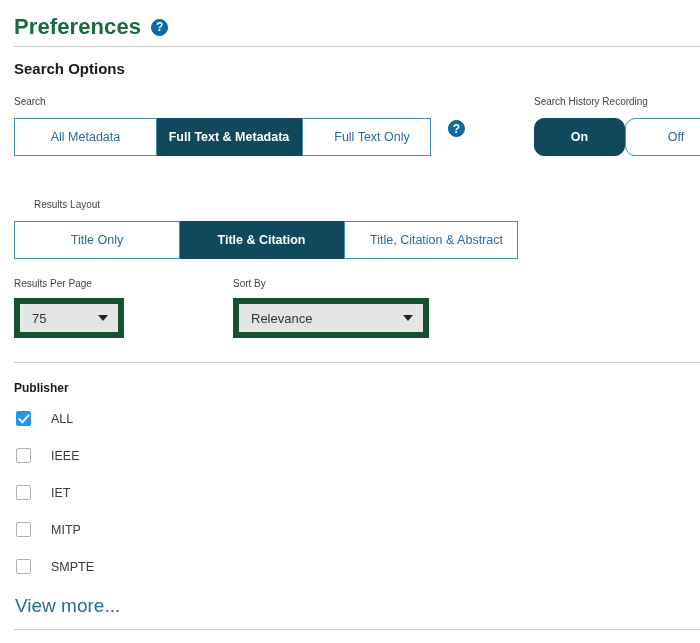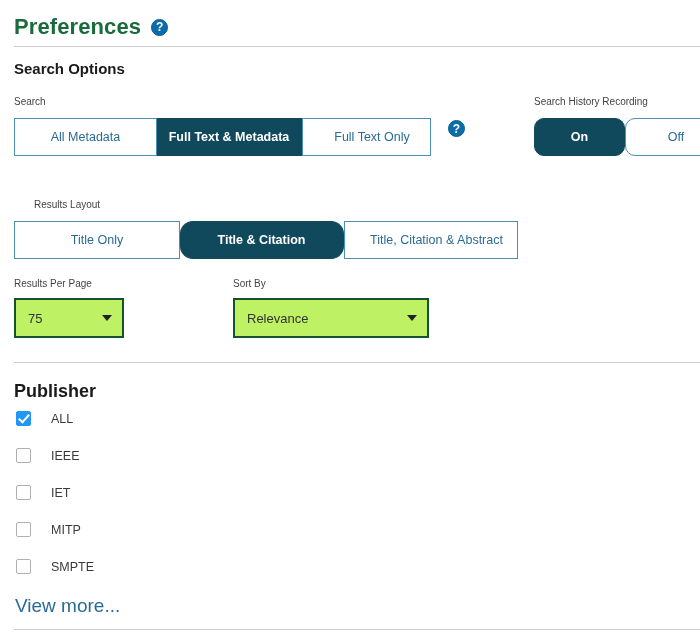--- a/index.html
+++ b/index.html
@@ -70,21 +70,21 @@
 
   
   .section-heading {
     position: absolute;
     left: 14px;
     font-size: 15px;
     font-weight: bold;
     color: #1a1a1a;
   }
   .h-search-options { top: 60px; }
-  .h-publisher { top: 381px; font-size: 18px; }
+  .h-publisher { top: 381px; font-size: 12px; }
 
   .field-label {
     position: absolute;
     font-size: 10px;
     color: #444444;
   }
   .lbl-search          { left: 14px; top: 96px; }
   .lbl-history         { left: 534px; top: 96px; }
   .lbl-results-layout  { left: 14px; top: 199px; margin-left: 20px; }
   .lbl-results-per-page{ left: 14px; top: 278px; }
@@ -128,29 +128,29 @@
     position: absolute;
     left: 448px;
     top: 120px;
   }
 
   #segmented-history { left: 534px; top: 118px; }
   #segmented-history .seg { width: 91px; border-radius: 10px; }
 
   #segmented-layout { left: 14px; top: 221px; }
   #segmented-layout .seg:nth-child(1) { width: 166px; }
-  #segmented-layout .seg:nth-child(2) { width: 164px; border-radius: 13px; }
+  #segmented-layout .seg:nth-child(2) { width: 164px; }
   #segmented-layout .seg:nth-child(3) { width: 174px; }
 
   
   .select-box {
     position: absolute;
     box-sizing: border-box;
-    background: #bef264;
-    border: 2px solid #14532d;
+    background: #e5e5e5;
+    border: 6px solid #14532d;
     height: 40px;
     display: flex;
     align-items: center;
     padding: 0 10px 0 12px;
     font-size: 13px;
     color: #333333;
     cursor: pointer;
   }
   .select-value { flex: 1; }
   .caret {

